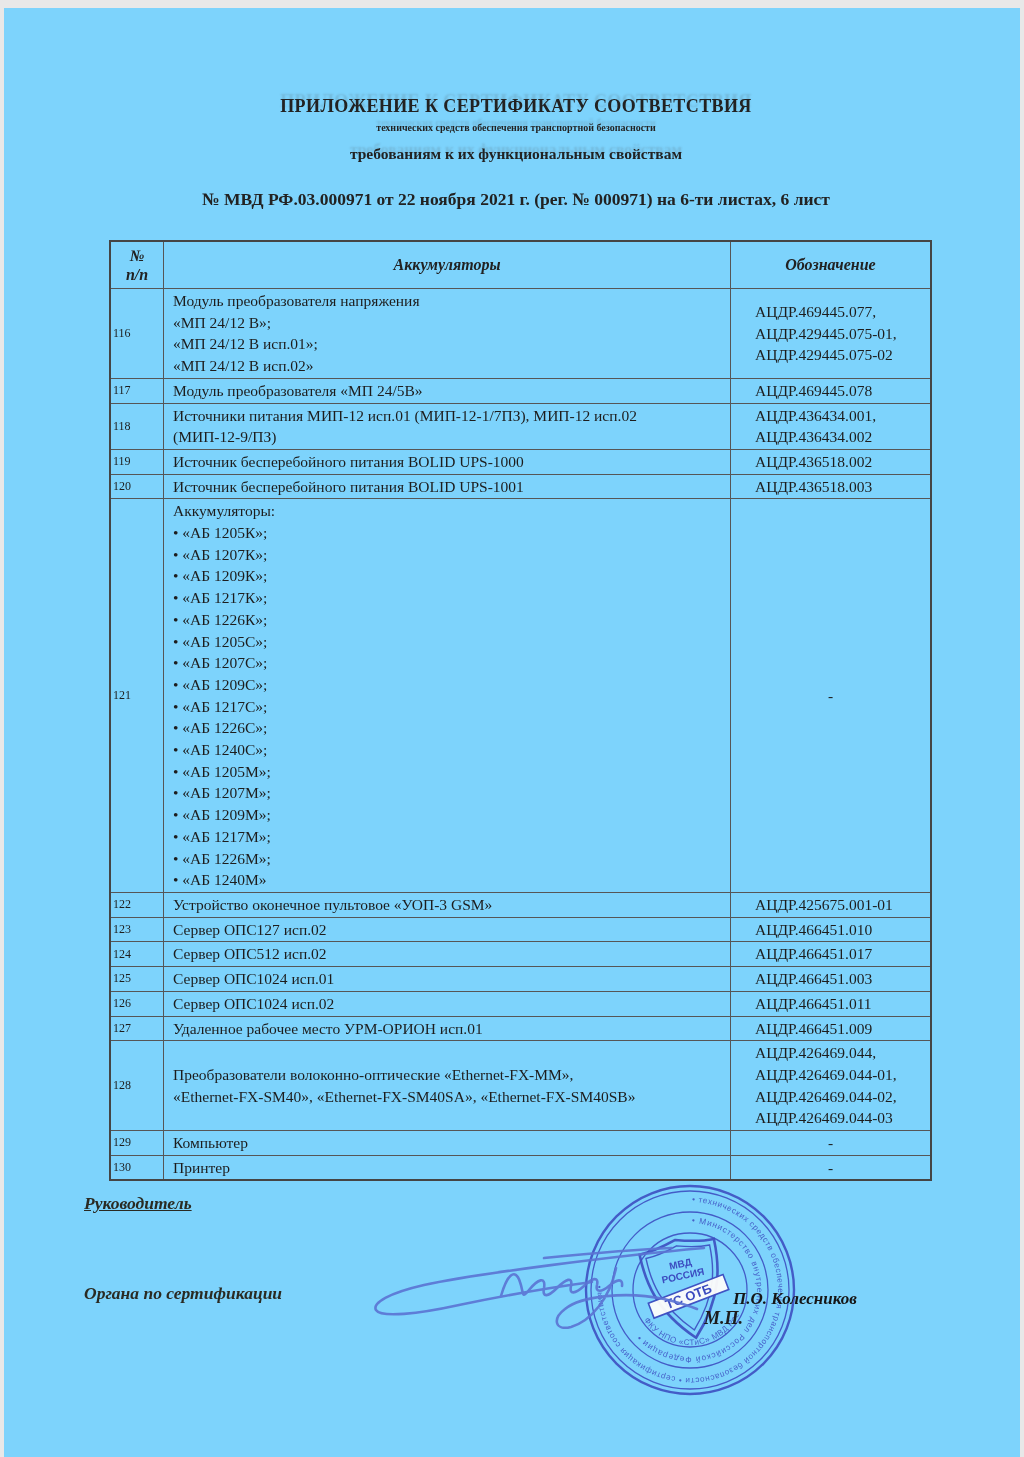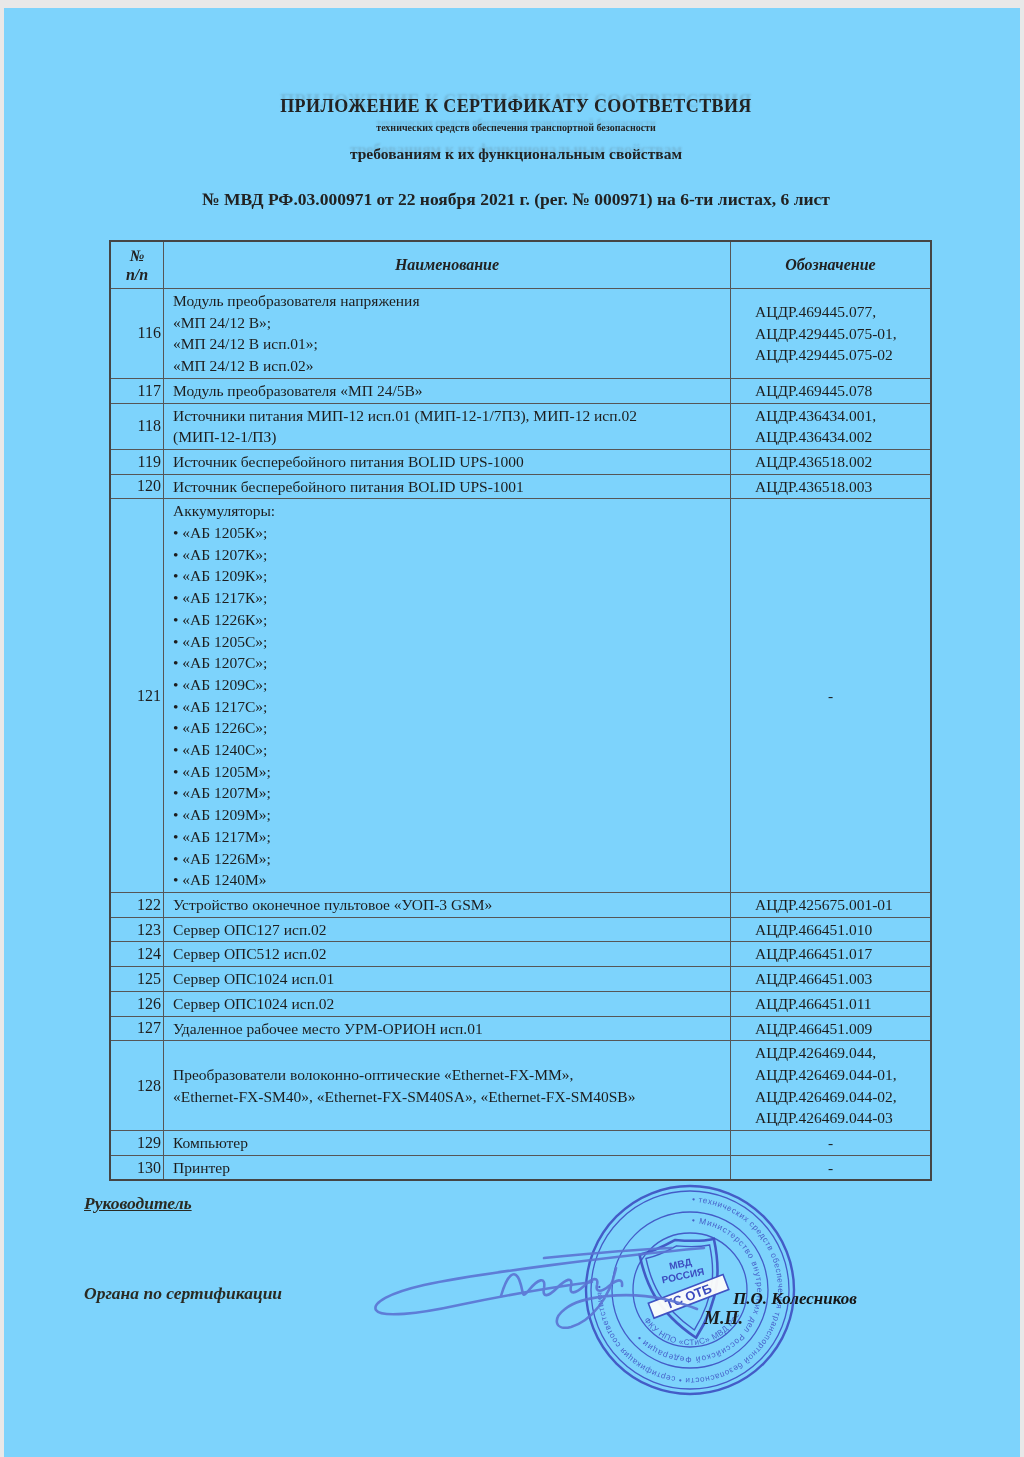--- a/index.html
+++ b/index.html
@@ -22,21 +22,21 @@
     position:absolute; left:105px; top:232px; width:823px;
     border-collapse:collapse; border:2px solid #454545;
     table-layout:fixed;
   }
   table.cert th, table.cert td { border:1px solid #565656; }
   th.h-num  { width:48px; }
   th.h-code { width:195px; }
   th { font-style:italic; font-weight:bold; font-size:16px; text-align:center;
        padding:3px 2px; height:40px; color:#222; }
   .h-num div { line-height:19px; }
-  td.c-num  { text-align:right; vertical-align:middle; font-size:16px; padding:1px 2px; }
+  td.c-num  { text-align:left; vertical-align:middle; font-size:12px; padding:1px 2px; }
   td.c-name { padding:1px 9px; font-size:15.5px; line-height:21.7px; vertical-align:middle; text-align:left; }
   td.c-code { padding:1px 24px; font-size:15.5px; line-height:21.7px; vertical-align:middle; text-align:left; }
   td.c-code.dash { text-align:center; }
   td.c-name div, td.c-code div { white-space:nowrap; }
   
   .role { position:absolute; left:80px; font-weight:bold; font-style:italic;
           font-size:17.5px; color:#2a2a22; }
   .role1 { top:1185px;text-decoration:underline; }
   .role2 { top:1275px; }
   .signer-name { position:absolute; left:729px; top:1281px; font-weight:bold; font-style:italic;
@@ -57,21 +57,21 @@
   <div class="doc-title t3">требованиям к их функциональным свойствам</div>
   <div class="reg-line">№ МВД РФ.03.000971 от 22 ноября 2021 г. (рег. № 000971) на 6-ти листах, 6 лист</div>
 
   <table class="cert">
     <thead>
       <tr>
         <th class="h-num">
           <div>№</div>
           <div>п/п</div>
         </th>
-        <th class="h-name">Наименование</th>
+        <th class="h-name">Аккумуляторы</th>
         <th class="h-code">Обозначение</th>
       </tr>
     </thead>
     <tbody id="rows-body">
         <tr>
       <td class="c-num">116</td>
       <td class="c-name">
             <div>Модуль преобразователя напряжения</div>
             <div>«МП 24/12 В»;</div>
             <div>«МП 24/12 В исп.01»;</div>
@@ -89,21 +89,21 @@
             <div>Модуль преобразователя «МП 24/5В»</div>
           </td>
       <td class="c-code">
             <div>АЦДР.469445.078</div>
           </td>
     </tr>
         <tr>
       <td class="c-num">118</td>
       <td class="c-name">
             <div>Источники питания МИП-12 исп.01 (МИП-12-1/7ПЗ), МИП-12 исп.02</div>
-            <div>(МИП-12-1/ПЗ)</div>
+            <div>(МИП-12-9/ПЗ)</div>
           </td>
       <td class="c-code">
             <div>АЦДР.436434.001,</div>
             <div>АЦДР.436434.002</div>
           </td>
     </tr>
         <tr>
       <td class="c-num">119</td>
       <td class="c-name">
             <div>Источник бесперебойного питания BOLID UPS-1000</div>

